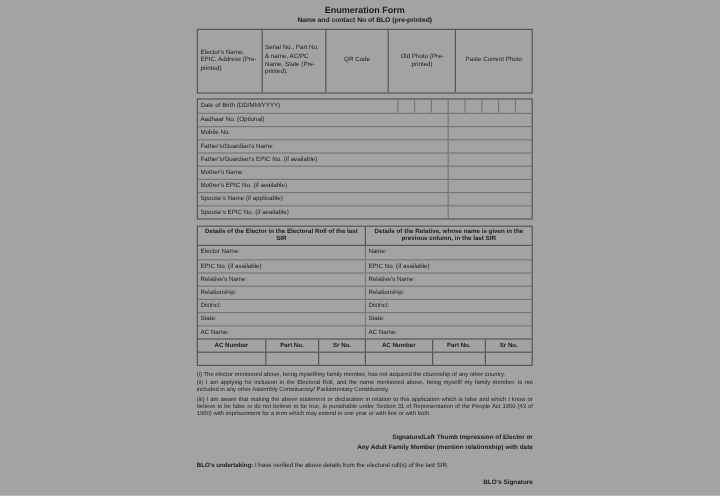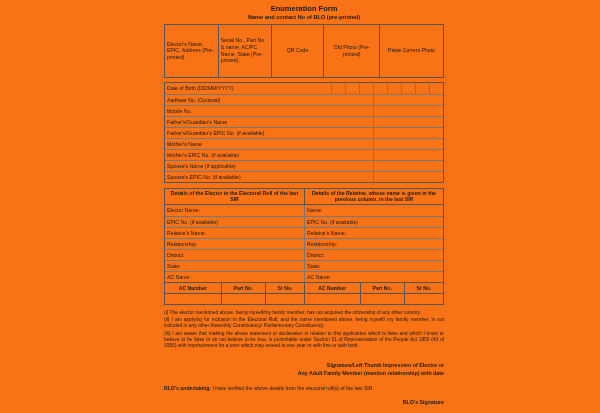--- a/index.html
+++ b/index.html
@@ -1,17 +1,17 @@
 <!DOCTYPE html>
 <html><head>
 <meta charset="utf-8">
 <style>
   html,body{margin:0;padding:0;}
   body{width:600px;height:413px;background:#ffffff;font-family:"Liberation Sans",sans-serif;color:#1a1a1a;}
-  .page{position:relative;width:600px;height:413px;background:#f97316;overflow:hidden;}
+  .page{position:relative;width:600px;height:413px;background:#a3a3a3;overflow:hidden;}
   .form{position:absolute;left:164px;top:4px;width:280px;}
 
   .title{font-size:7.5px;font-weight:bold;text-align:center;line-height:1.2;}
   .subtitle{font-size:5.6px;font-weight:bold;text-align:center;line-height:1.2;margin-top:1px;}
 
   
   .ht{display:flex;border:1px solid #555;margin-top:3px;height:54px;box-sizing:border-box;}
   .ht .c{box-sizing:border-box;border-left:1px solid #555;display:flex;align-items:center;font-size:5.2px;line-height:1.3;padding:2px;}
   .ht .c:first-child{border-left:none;}
   .ht .c.left{text-align:left;}

